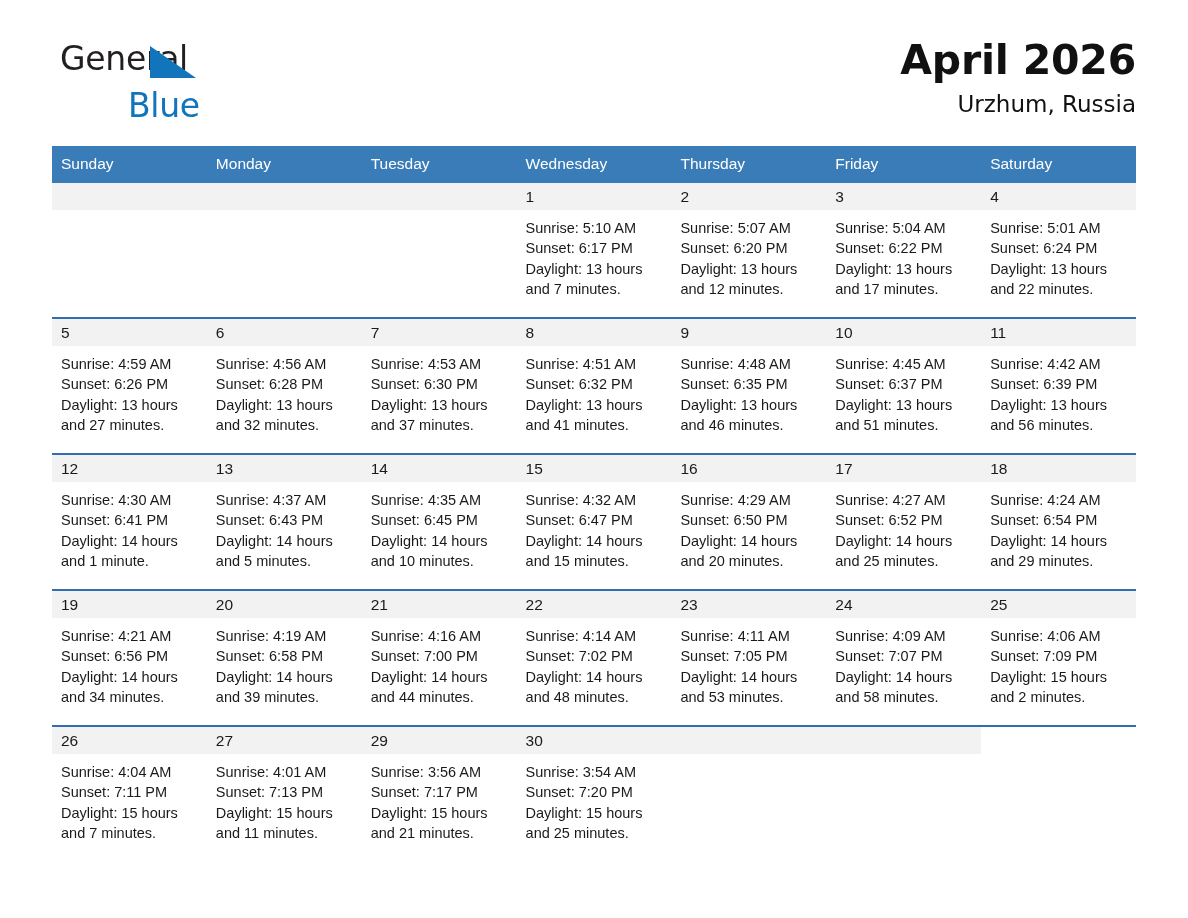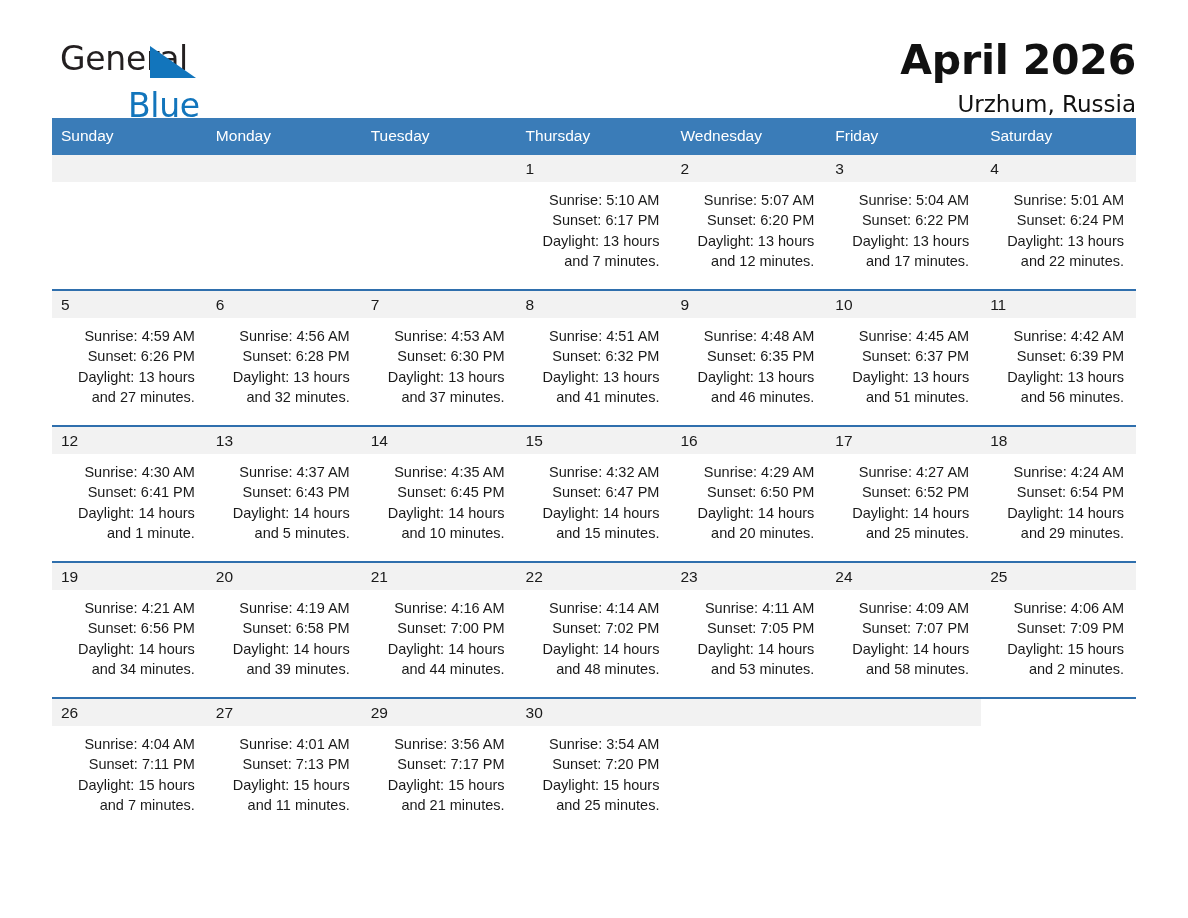--- a/index.html
+++ b/index.html
@@ -86,20 +86,21 @@
     font-size: 23px;
     line-height: 28px;
     font-weight: 400;
     color: #111111;
     font-family: "DejaVu Sans", sans-serif;
   }
 
   
   .calendar {
     width: 1084px;
+    margin-top: 28px;
   }
   .weekdays {
     display: grid;
     grid-template-columns: repeat(7, 1fr);
     background: #3a7cb8;
   }
   .weekday {
     color: #ffffff;
     font-size: 15.5px;
     line-height: 18px;
@@ -132,21 +133,20 @@
     color: #1a1a1a;
   }
   .day.empty .day-head {
     background: #f2f2f2;
   }
   .day-body {
     padding: 8px 12px 0 9px;
     font-size: 14.5px;
     line-height: 20.3px;
     color: #1a1a1a;
-    text-align: right;
   }
   .day-body div {
     white-space: nowrap;
   }
   .day-body .wrap2 {
     white-space: normal;
   }
 </style>
 </head>
 <body>
@@ -166,22 +166,22 @@
       <div class="cal-subtitle">Urzhum, Russia</div>
     </div>
 
   </div>
 
   <div class="calendar">
     <div class="weekdays" id="weekday-row">
         <div class="weekday">Sunday</div>
         <div class="weekday">Monday</div>
         <div class="weekday">Tuesday</div>
+        <div class="weekday">Wednesday</div>
         <div class="weekday">Thursday</div>
-        <div class="weekday">Wednesday</div>
         <div class="weekday">Friday</div>
         <div class="weekday">Saturday</div>
       </div>
     <div id="weeks-container">
         <div class="week">
           <div class="day empty">
             <div class="day-head"></div>
             <div class="day-body"></div>
           </div>
           <div class="day empty">

